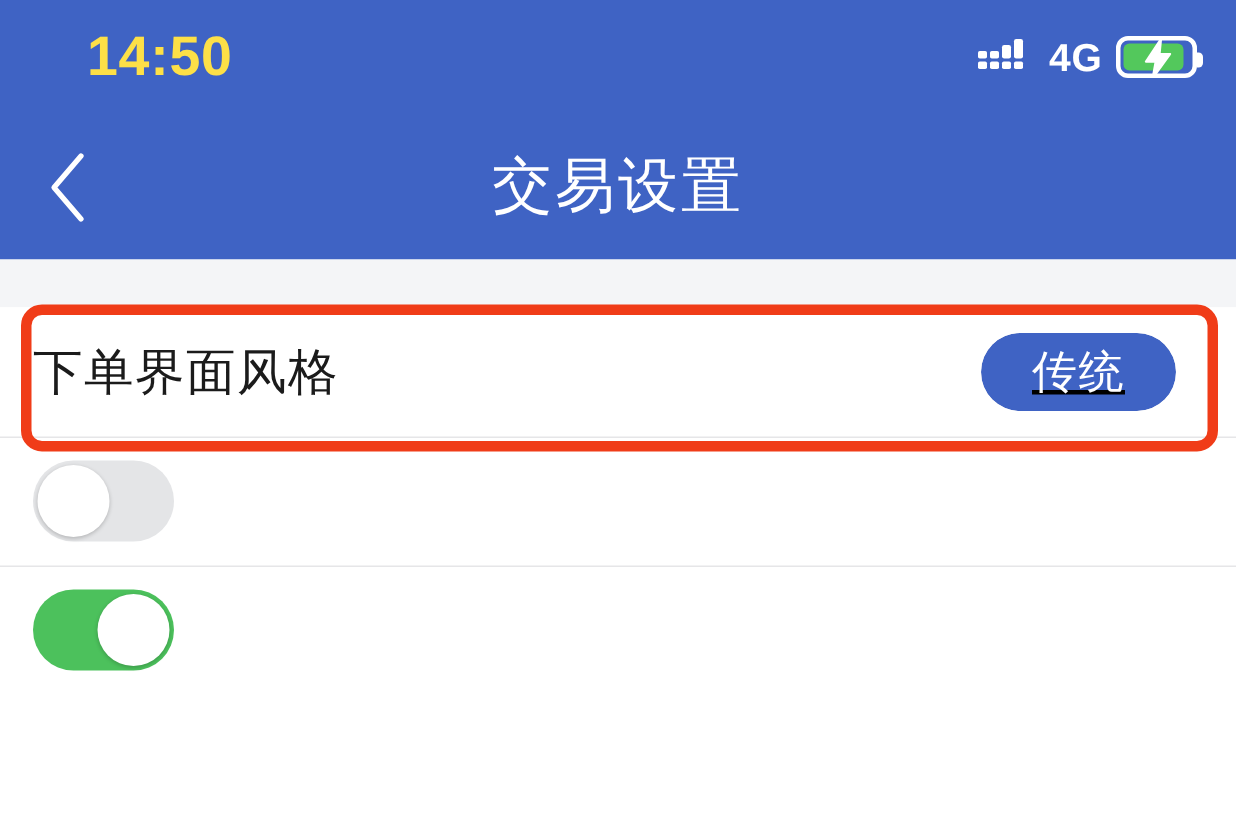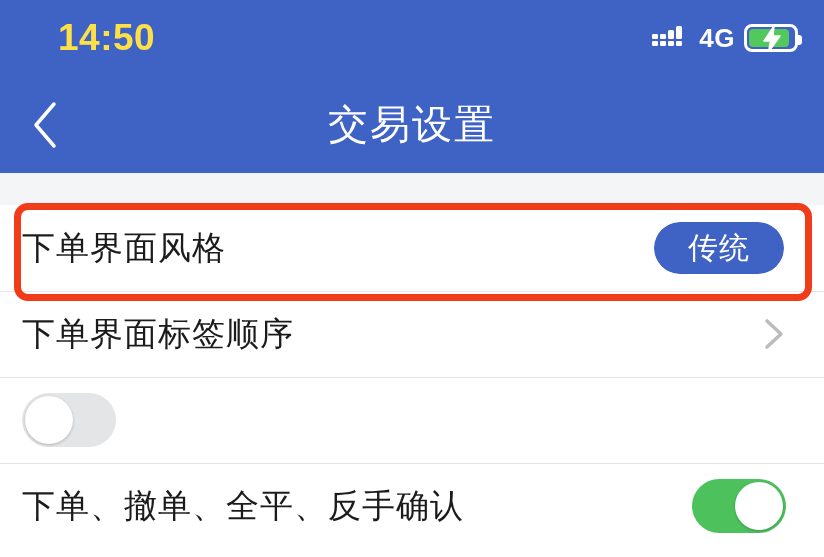--- a/index.html
+++ b/index.html
@@ -183,20 +183,21 @@
   
   .segmented {
     display: flex;
     align-items: center;
     background: #ebebed;
     border-radius: 26px;
     height: 52px;
     padding: 0;
     overflow: hidden;
     margin-right: 18px;
+    text-decoration: underline;
   }
   .seg {
     min-width: 130px;
     height: 52px;
     display: flex;
     align-items: center;
     justify-content: center;
     font-size: 30px;
     letter-spacing: 1px;
     color: #9a9a9e;
@@ -303,35 +304,28 @@
 
   <div class="list">
 
     <div class="row">
       <div class="row-label">下单界面风格</div>
       <div class="segmented">
         <div class="seg active">传统</div>
       </div>
     </div>
 
-    <div class="row">
-      <div class="row-label">下单界面标签顺序</div>
-      <svg class="chevron-right" viewBox="0 0 34 34">
-        <path d="M11 4 L25 17 L11 30" fill="none" stroke="#bcbcbe" stroke-width="3.6" stroke-linecap="round" stroke-linejoin="round"></path>
-      </svg>
-    </div>
 
     <div class="row">
       <div class="toggle off">
         <div class="knob"></div>
       </div>
     </div>
 
     <div class="row">
-      <div class="row-label">下单、撤单、全平、反手确认</div>
       <div class="toggle on">
         <div class="knob"></div>
       </div>
     </div>
 
   </div>
 
   <div class="annotation-box"></div>
 
 </div>

